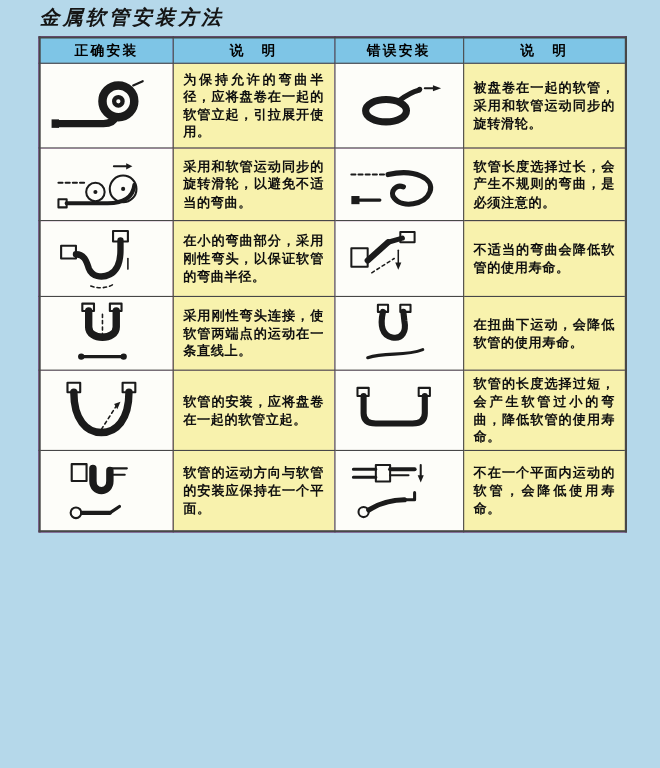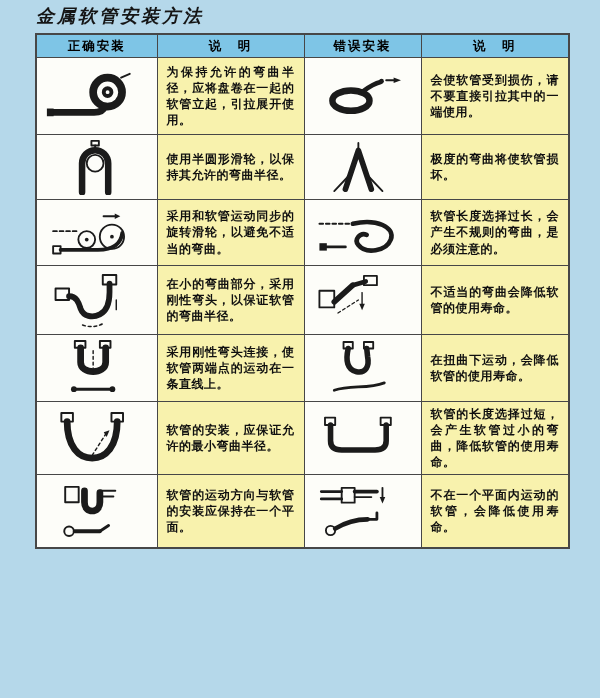--- a/index.html
+++ b/index.html
@@ -88,43 +88,23 @@
       <td class="desc-cell">为保持允许的弯曲半径，应将盘卷在一起的软管立起，引拉展开使用。</td>
       <td class="img-cell">
         <svg class="draw" width="102" height="58" viewBox="0 0 110 60" fill="none" stroke="#1b1b1b" stroke-linecap="round" stroke-linejoin="round">
           <ellipse cx="42" cy="35" rx="20" ry="11" stroke-width="7"></ellipse>
           <path d="M55,25 Q66,17 74,15" stroke-width="5"></path>
           <circle cx="75" cy="14" r="2.5" fill="#1b1b1b" stroke="none"></circle>
           <path d="M80,13 h8" stroke-width="2"></path>
           <polygon points="88,10 96,13 88,16" fill="#1b1b1b" stroke="none"></polygon>
         </svg>
       </td>
-      <td class="desc-cell">会使软管受到损伤，请不要直接引拉其中的一端使用。</td>
-    </tr>
-
-    <tr style="height:65px">
-      <td class="img-cell">
-        <svg class="draw" width="106" height="56" viewBox="0 0 110 60" fill="none" stroke="#1b1b1b" stroke-linecap="round" stroke-linejoin="round">
-          <rect x="49" y="2" width="8" height="5" stroke-width="2"></rect>
-          <path d="M53,7 L53,13" stroke-width="2"></path>
-          <path d="M39,57 L39,26 A14,14 0 0 1 67,26 L67,57" stroke-width="7"></path>
-          <circle cx="53" cy="26" r="9" stroke-width="2" fill="#fdfdf9"></circle>
-        </svg>
-      </td>
-      <td class="desc-cell">使用半圆形滑轮，以保持其允许的弯曲半径。</td>
-      <td class="img-cell">
-        <svg class="draw" width="102" height="56" viewBox="0 0 110 60" fill="none" stroke="#1b1b1b" stroke-linecap="round" stroke-linejoin="round">
-          <path d="M50,12 L50,4" stroke-width="2"></path>
-          <path d="M36,54 L50,12 L64,54" stroke-width="6"></path>
-          <path d="M24,56 L42,37" stroke-width="2"></path>
-          <path d="M76,56 L58,37" stroke-width="2"></path>
-        </svg>
-      </td>
-      <td class="desc-cell">极度的弯曲将使软管损坏。</td>
-    </tr>
+      <td class="desc-cell">被盘卷在一起的软管，采用和软管运动同步的旋转滑轮。</td>
+    </tr>
+
 
     <tr style="height:66px">
       <td class="img-cell">
         <svg class="draw" width="106" height="56" viewBox="0 0 110 60" fill="none" stroke="#1b1b1b" stroke-linecap="round" stroke-linejoin="round">
           <path d="M8,28 H36" stroke-width="2" stroke-dasharray="4 3"></path>
           <path d="M62,12 h12" stroke-width="2"></path>
           <polygon points="74,9 80,12 74,15" fill="#1b1b1b" stroke="none"></polygon>
           <circle cx="44" cy="37" r="9" stroke-width="2"></circle>
           <circle cx="44" cy="37" r="2" fill="#1b1b1b" stroke="none"></circle>
           <circle cx="71" cy="34" r="13" stroke-width="2"></circle>
@@ -199,21 +179,21 @@
     <tr style="height:72px">
       <td class="img-cell">
         <svg class="draw" width="106" height="60" viewBox="0 0 110 60" fill="none" stroke="#1b1b1b" stroke-linecap="round" stroke-linejoin="round">
           <rect x="18" y="4" width="12" height="9" stroke-width="2"></rect>
           <rect x="70" y="4" width="12" height="9" stroke-width="2"></rect>
           <path d="M24,13 C24,39 36,51 50,51 C64,51 76,39 76,13" stroke-width="7"></path>
           <path d="M50,48 L64,26" stroke-width="1.5" stroke-dasharray="3 3"></path>
           <polygon points="62,24 68,22 65,29" fill="#1b1b1b" stroke="none"></polygon>
         </svg>
       </td>
-      <td class="desc-cell">软管的安装，应保证允许的最小弯曲半径。</td>
+      <td class="desc-cell">软管的安装，应将盘卷在一起的软管立起。</td>
       <td class="img-cell">
         <svg class="draw" width="102" height="60" viewBox="0 0 110 60" fill="none" stroke="#1b1b1b" stroke-linecap="round" stroke-linejoin="round">
           <rect x="14" y="8" width="11" height="8" stroke-width="2"></rect>
           <rect x="74" y="8" width="11" height="8" stroke-width="2"></rect>
           <path d="M20,16 V33 Q20,43 32,43 H68 Q80,43 80,33 V16" stroke-width="6"></path>
         </svg>
       </td>
       <td class="desc-cell">软管的长度选择过短，会产生软管过小的弯曲，降低软管的使用寿命。</td>
     </tr>
 

